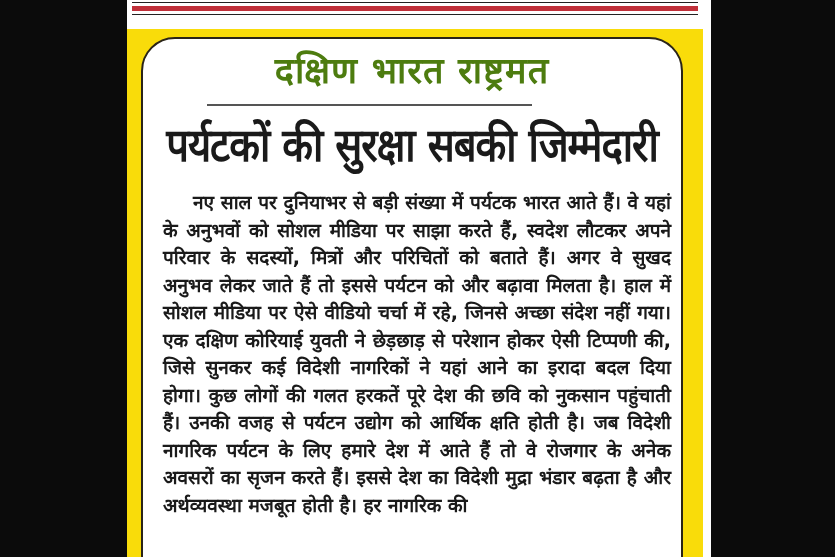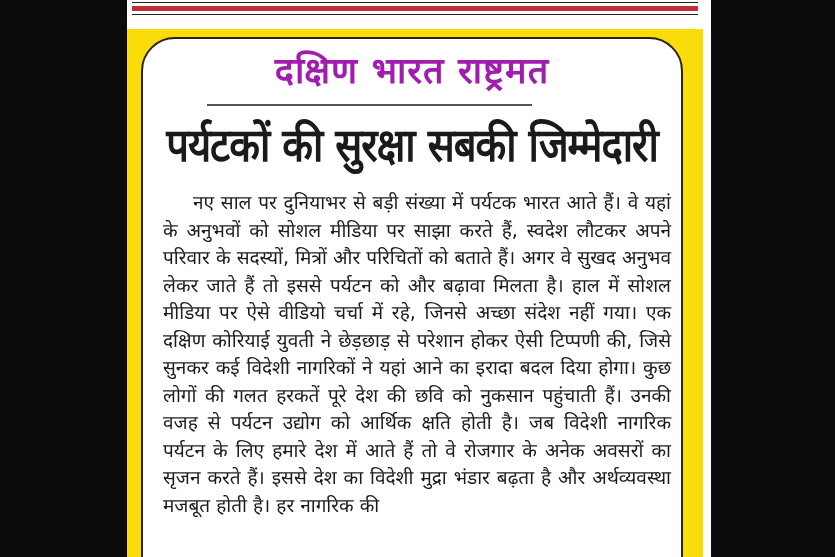--- a/index.html
+++ b/index.html
@@ -18,35 +18,35 @@
     position: absolute; left: 0; top: 29px; width: 576px; height: 540px;
     background: #f9dc0a;
   }
   .card {
     position: absolute; left: 14px; top: 8px; width: 542px; height: 560px;
     background: #ffffff; border: 2.5px solid #2a2418; border-radius: 34px;
     box-sizing: border-box;
   }
   .masthead {
     position: absolute; left: 0; right: 0; top: 8px; text-align: center;
-    color: #a21caf; font-weight: bold; font-size: 36px; line-height: 48px;
+    color: #4d7c0f; font-weight: bold; font-size: 36px; line-height: 48px;
     letter-spacing: 1px;
   }
   .masthead-rule {
     position: absolute; left: 64px; width: 325px; top: 65px; height: 2px; background: #555;
   }
   .headline {
     position: absolute; left: 0; right: 0; top: 75px; text-align: center;
     color: #1a1a1a; font-weight: bold; font-size: 40px; line-height: 62px;
     transform: scaleY(1.15); letter-spacing: -1px;
   }
   .body-text {
     position: absolute; left: 20px; width: 508px; top: 150px;
     color: #1a1a1a; font-size: 19px; line-height: 27.5px;
-    text-align: justify; text-indent: 30px; font-weight: normal;
+    text-align: justify; text-indent: 30px; font-weight: bold;
   }
 </style>
 </head>
 <body>
 
 <div class="page">
   <div class="rule-thin-top"></div>
   <div class="rule-red"></div>
   <div class="rule-thin-bot"></div>
 

